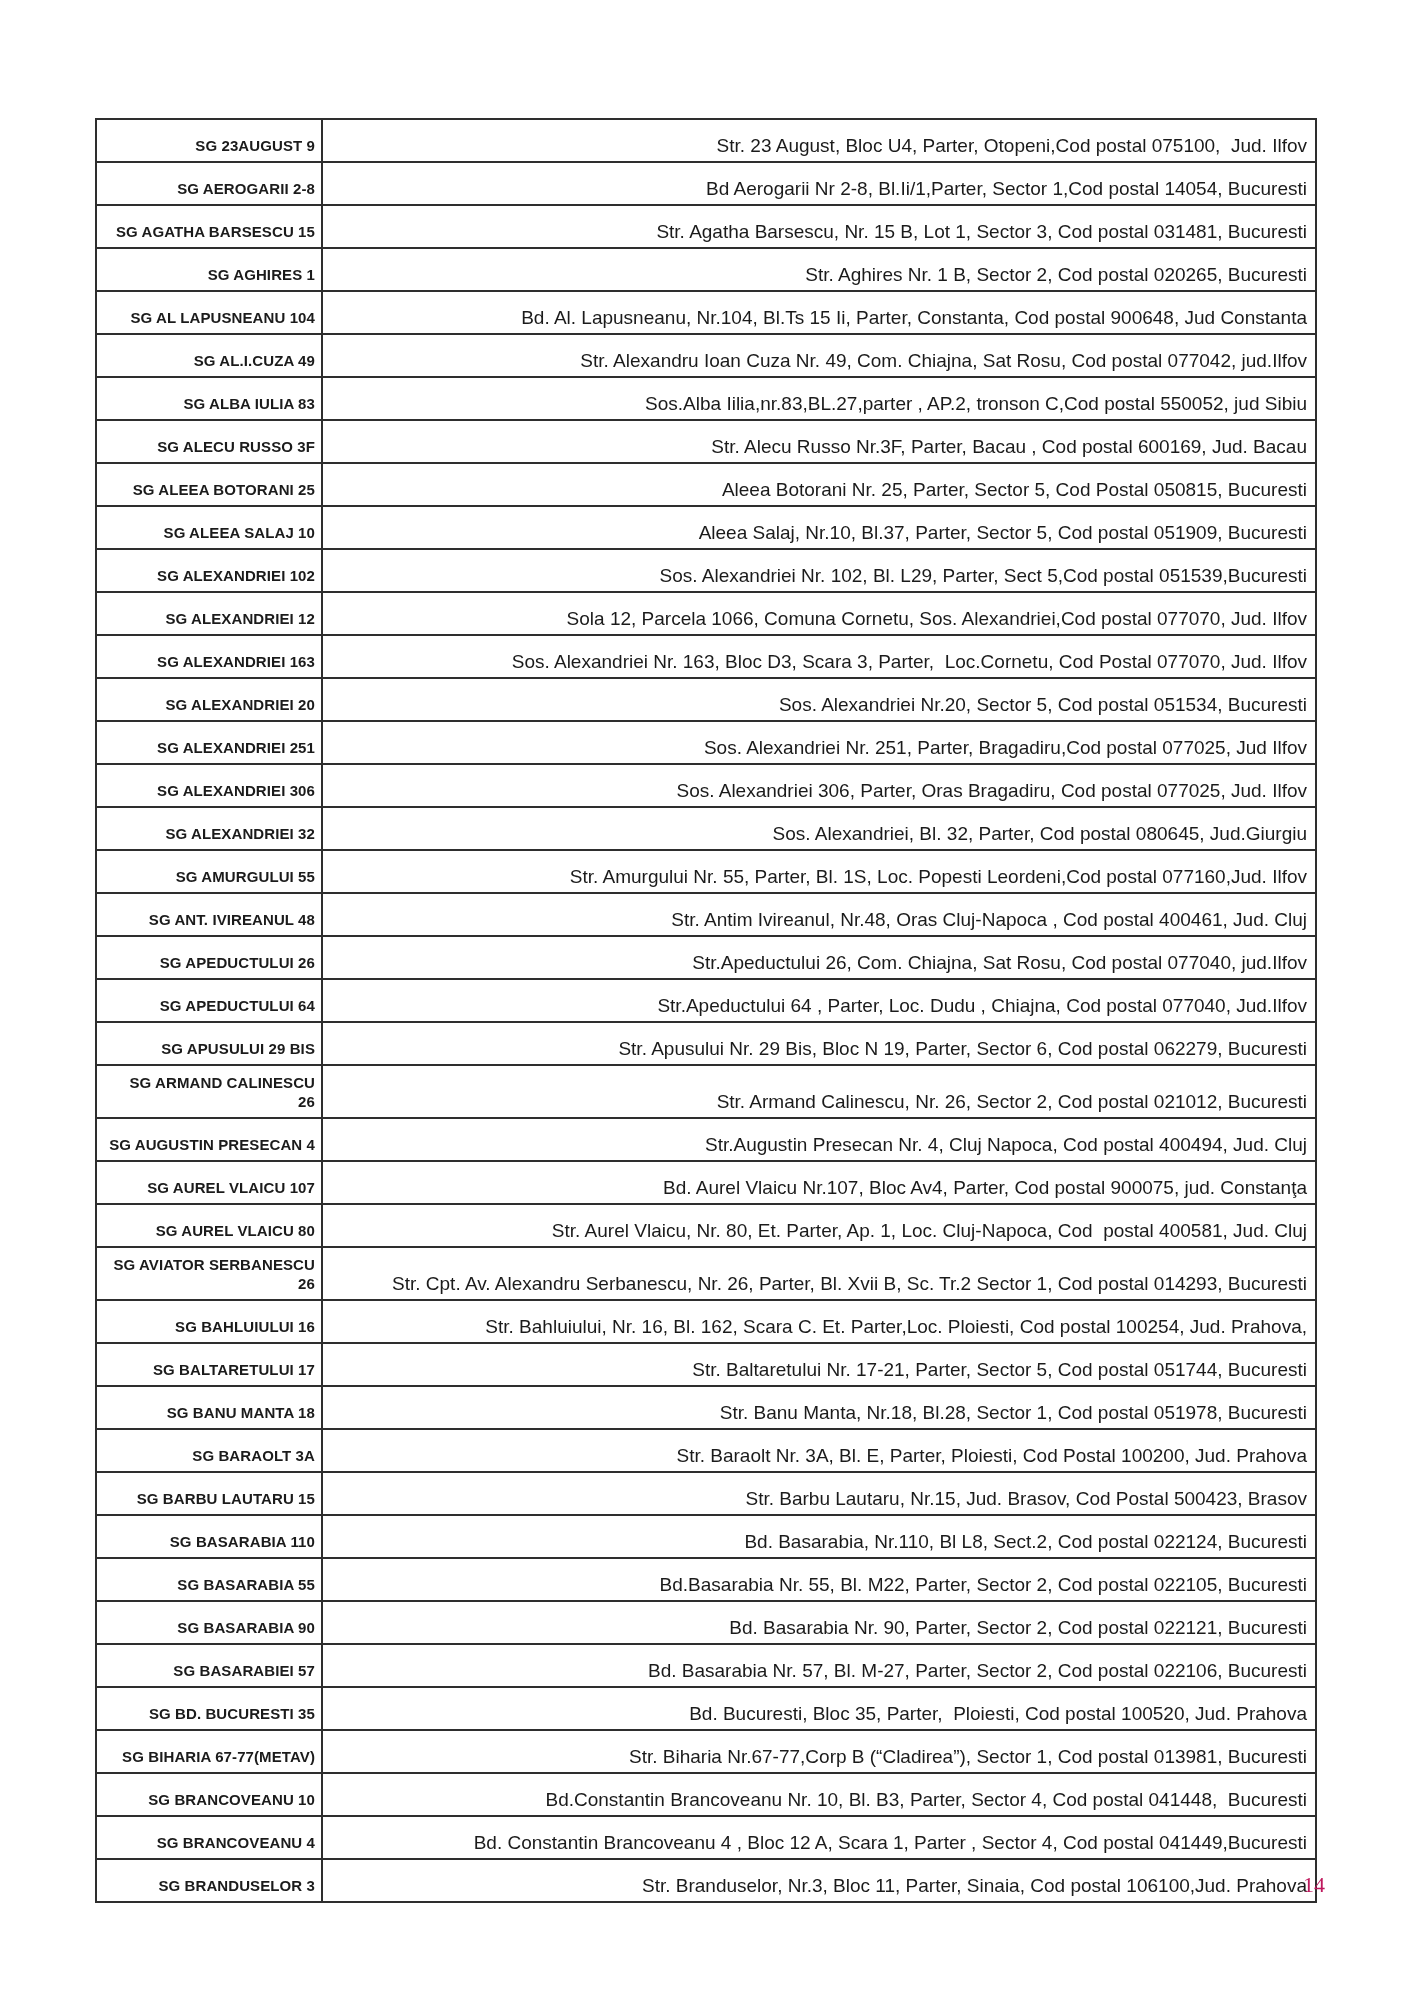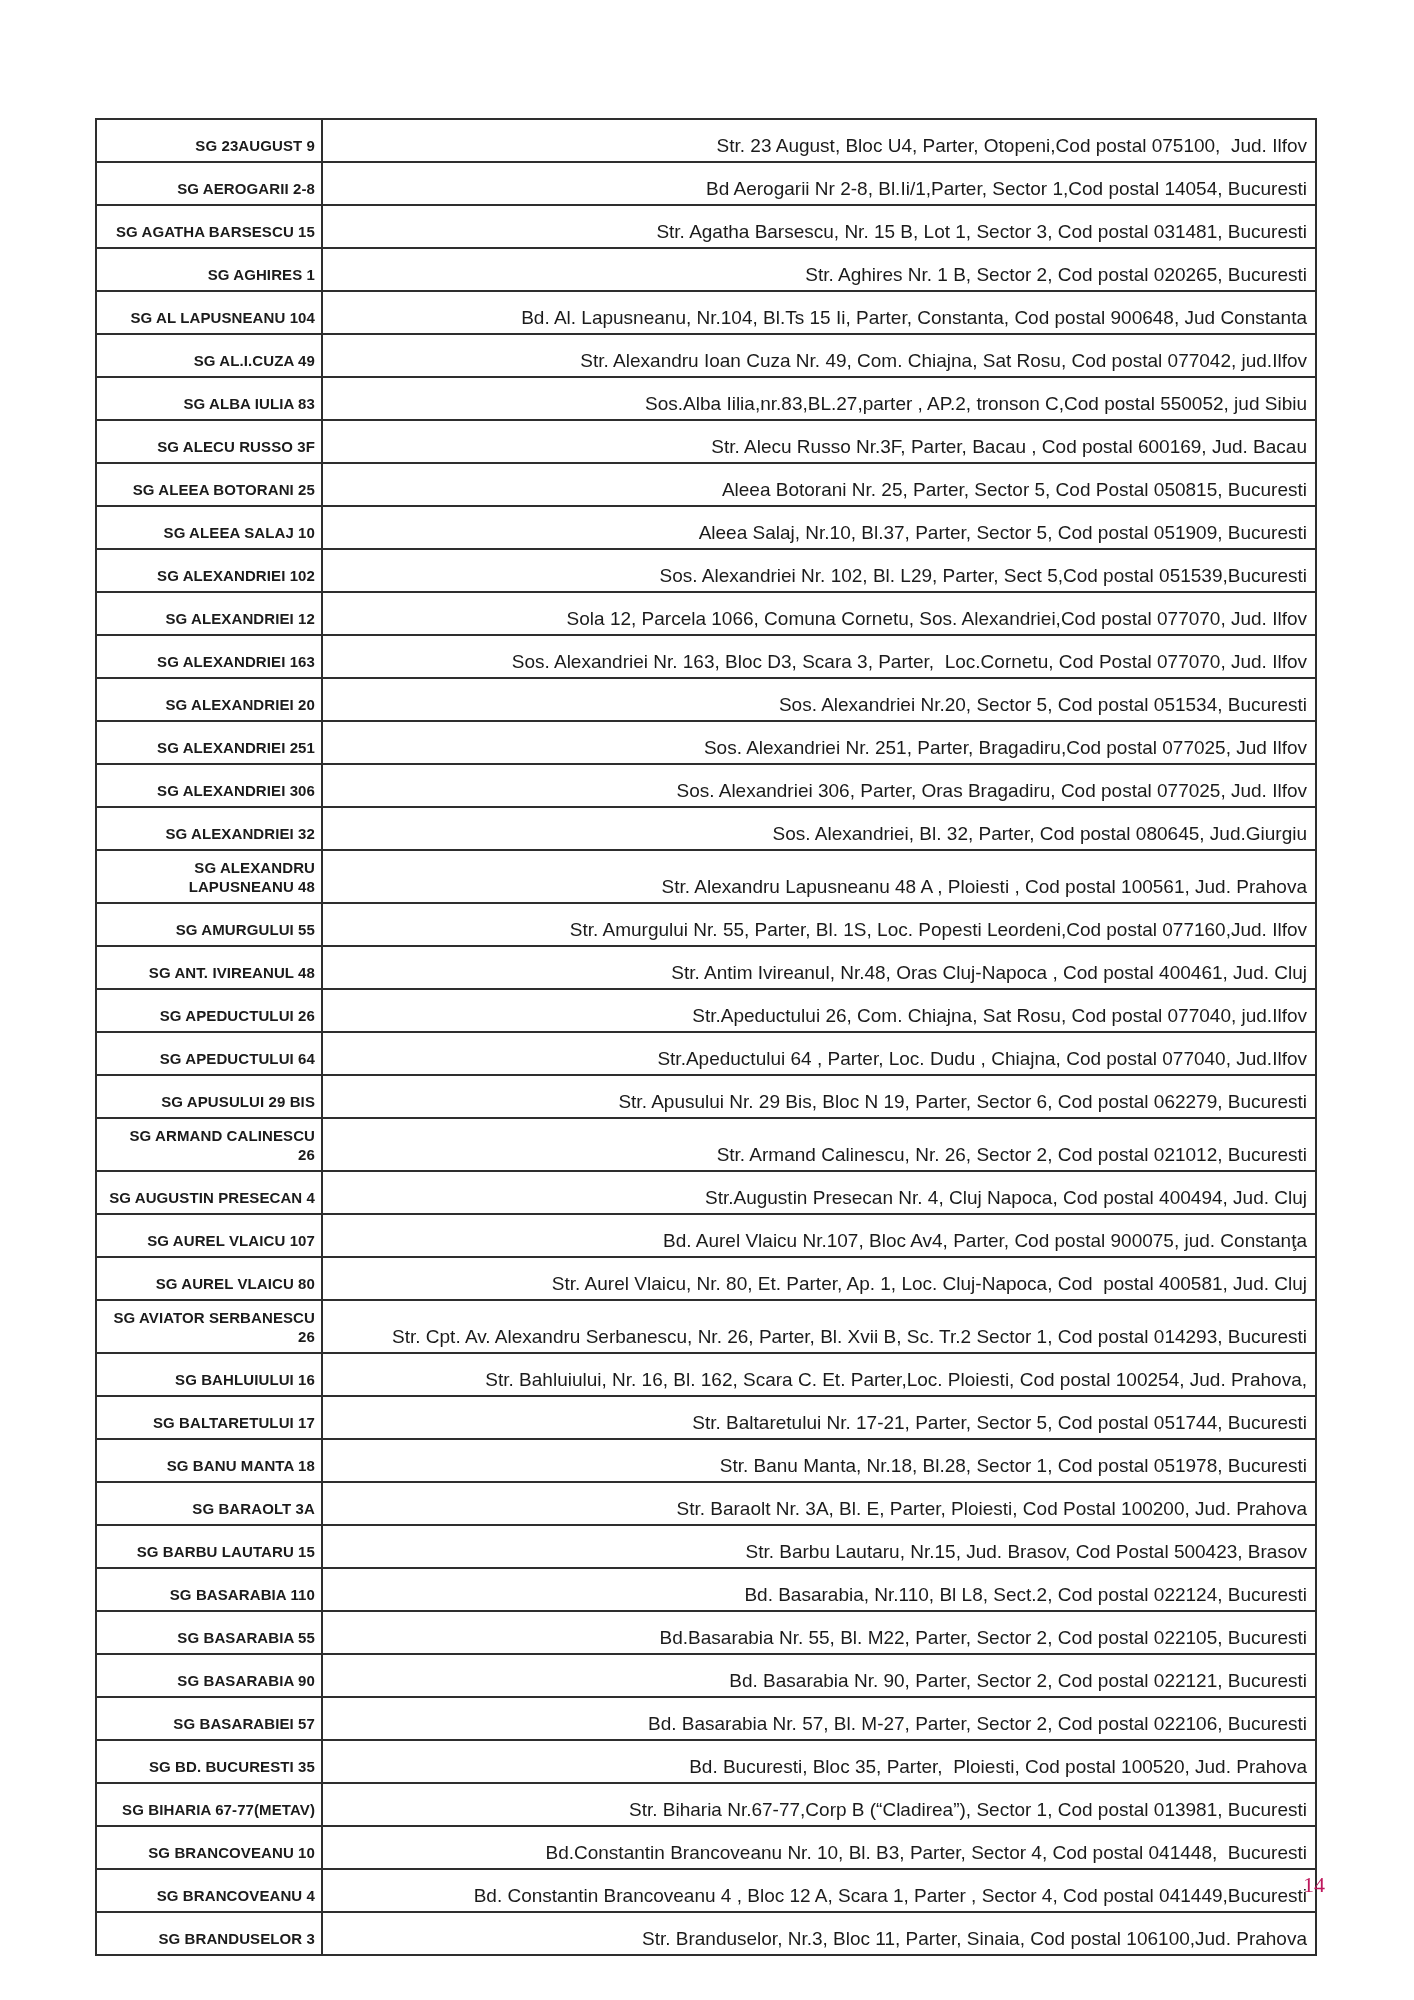--- a/index.html
+++ b/index.html
@@ -121,24 +121,20 @@
         </tr>
         <tr>
           <td class="name-cell">SG ALEXANDRIEI 306</td>
           <td class="addr-cell">Sos. Alexandriei 306, Parter, Oras Bragadiru, Cod postal 077025, Jud. Ilfov</td>
         </tr>
         <tr>
           <td class="name-cell">SG ALEXANDRIEI 32</td>
           <td class="addr-cell">Sos. Alexandriei, Bl. 32, Parter, Cod postal 080645, Jud.Giurgiu</td>
         </tr>
         <tr>
-          <td class="name-cell">SG ALEXANDRU LAPUSNEANU 48</td>
-          <td class="addr-cell">Str. Alexandru Lapusneanu 48 A , Ploiesti , Cod postal 100561, Jud. Prahova</td>
-        </tr>
-        <tr>
           <td class="name-cell">SG AMURGULUI 55</td>
           <td class="addr-cell">Str. Amurgului Nr. 55, Parter, Bl. 1S, Loc. Popesti Leordeni,Cod postal 077160,Jud. Ilfov</td>
         </tr>
         <tr>
           <td class="name-cell">SG ANT. IVIREANUL 48</td>
           <td class="addr-cell">Str. Antim Ivireanul, Nr.48, Oras Cluj-Napoca , Cod postal 400461, Jud. Cluj</td>
         </tr>
         <tr>
           <td class="name-cell">SG APEDUCTULUI 26</td>
           <td class="addr-cell">Str.Apeductului 26, Com. Chiajna, Sat Rosu, Cod postal 077040, jud.Ilfov</td>

